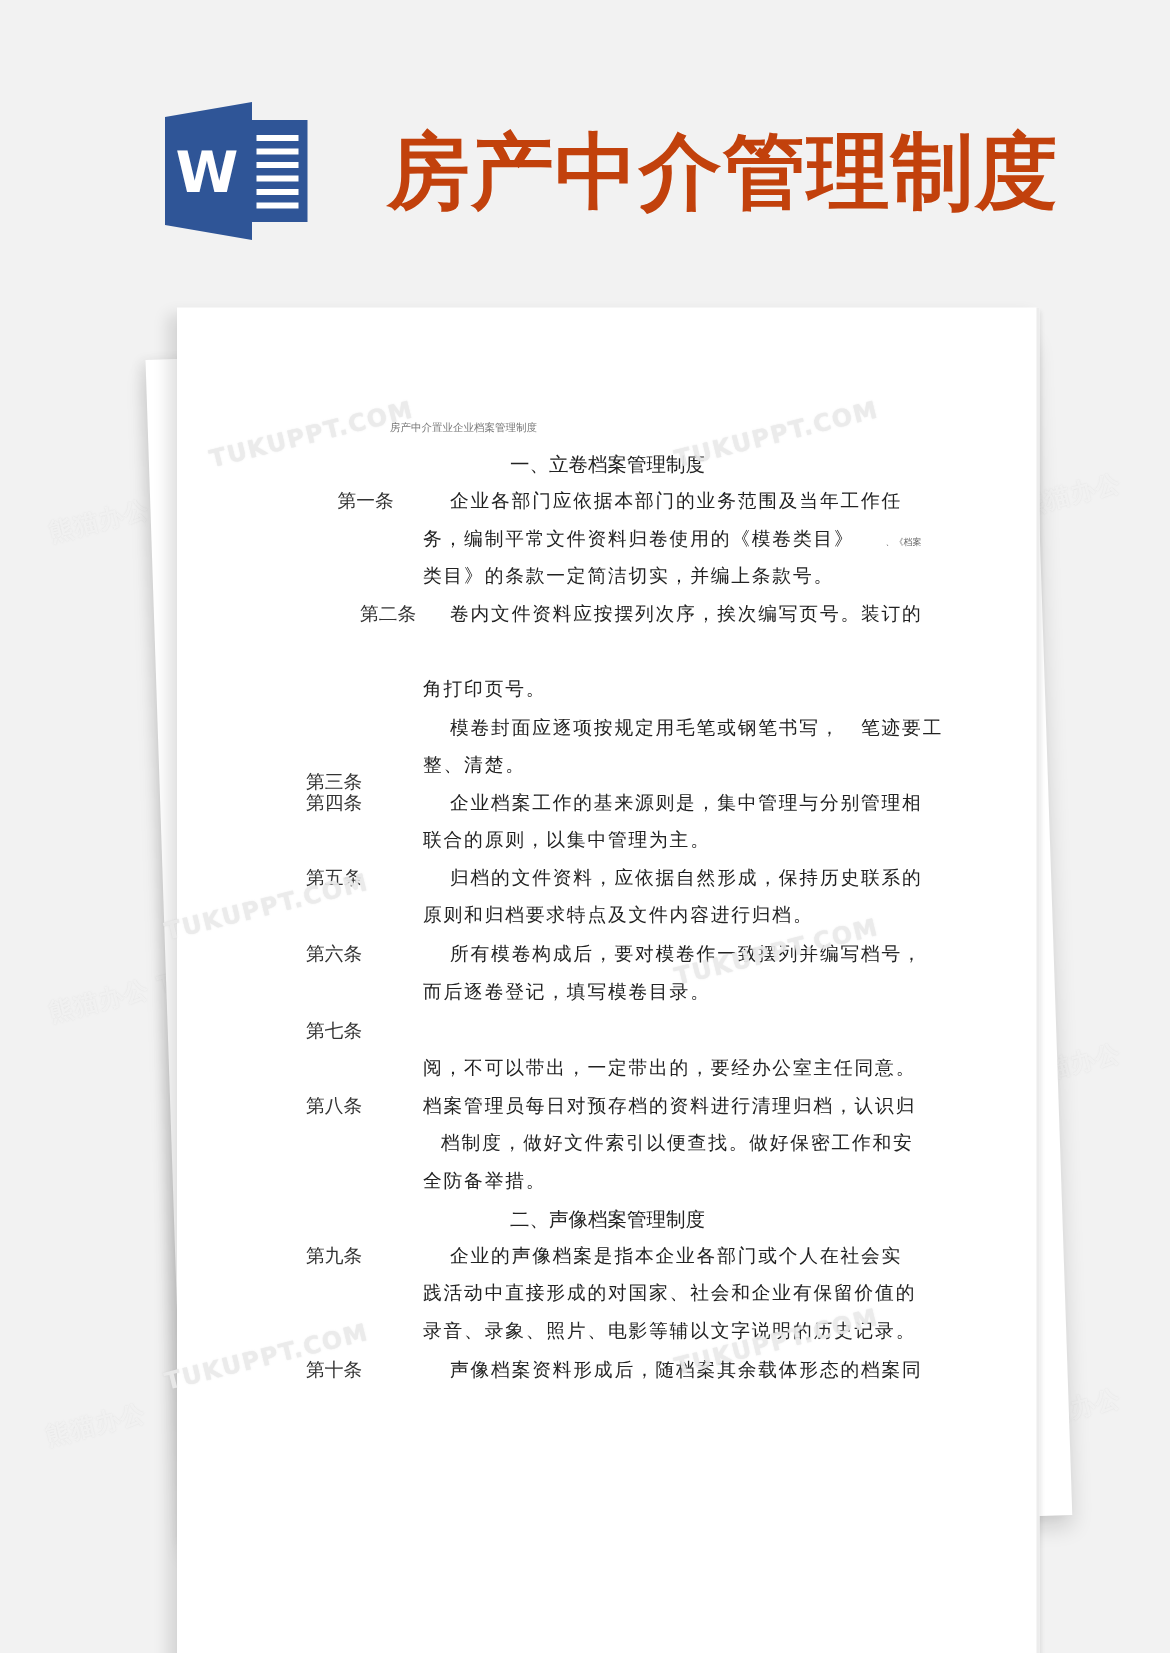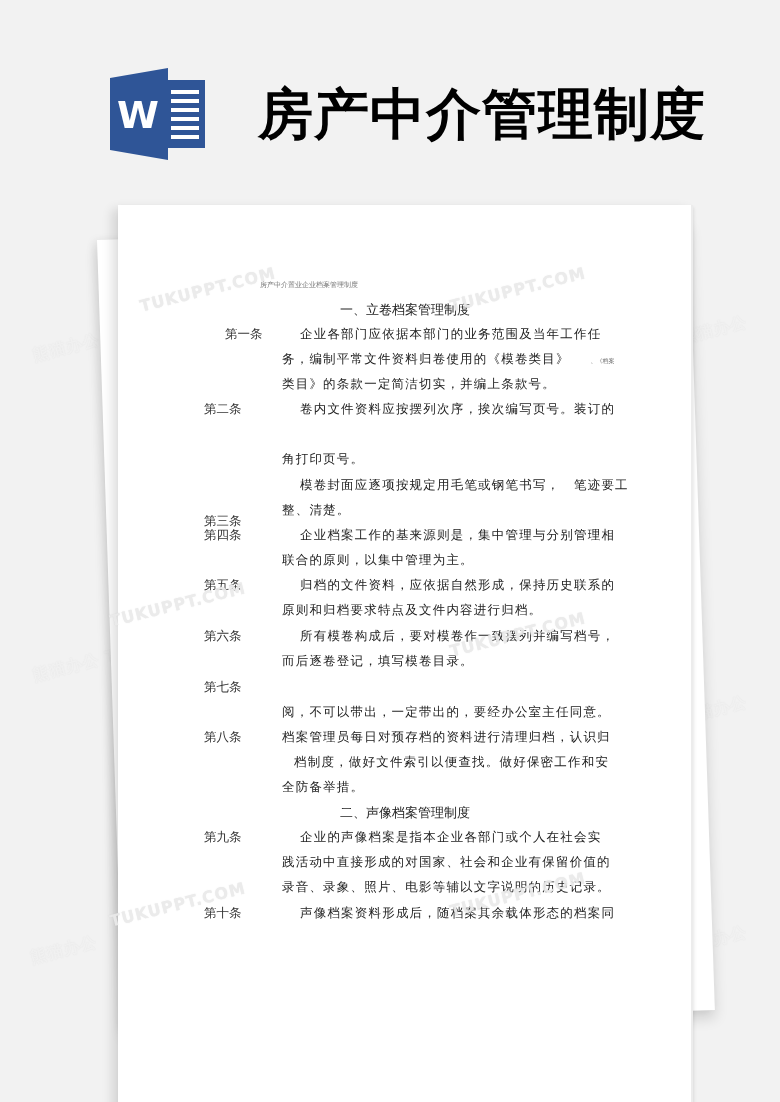--- a/index.html
+++ b/index.html
@@ -6,21 +6,21 @@
   body {
     width: 780px; height: 1102px; position: relative; overflow: hidden;
     background: #f2f2f2;
     font-family: "DejaVu Serif", "Liberation Serif", serif;
   }
   .banner { position: absolute; left: 0; top: 0; width: 780px; height: 190px; }
   .word-icon { position: absolute; left: 108px; top: 68px; width: 100px; height: 92px; }
   .banner-title {
     position: absolute; left: 258px; top: 78px;
     font-size: 55px; line-height: 72px; font-weight: bold;
-    color: #000000; letter-spacing: 1px;
+    color: #c2410c; letter-spacing: 1px;
     font-family: "DejaVu Serif", "Liberation Serif", serif;
     white-space: nowrap;
   }
   .sheet-back {
     position: absolute; left: 97px; top: 240px; width: 592px; height: 790px;
     background: #ffffff;
     transform: rotate(-1.9deg); transform-origin: left top;
     box-shadow: 0 8px 14px rgba(0,0,0,0.14), -4px 0 8px rgba(0,0,0,0.06);
   }
   .sheet-front {
@@ -83,21 +83,21 @@
 <div class="sheet-front">
   <div class="doc-header">房产中介置业企业档案管理制度</div>
 
   <div class="section-title" style="left:222px;top:96px;">一、立卷档案管理制度</div>
 
   <div class="article-label" style="top:121px;margin-left:21px;">第一条</div>
   <div class="line" style="left:182px;top:121px;">企业各部门应依据本部门的业务范围及当年工作任</div>
   <div class="line" style="left:164px;top:146px;"><span>务，编制平常文件资料归卷使用的《模卷类目》</span>&nbsp;&nbsp;&nbsp;&nbsp;<span class="tiny">、《档案</span></div>
   <div class="line" style="left:164px;top:171px;">类目》的条款一定简洁切实，并编上条款号。</div>
 
-  <div class="article-label" style="top:196px;">第二条</div>
+  <div class="article-label" style="top:196px;margin-left:36px;">第二条</div>
   <div class="line" style="left:182px;top:196px;">卷内文件资料应按摆列次序，挨次编写页号。装订的</div>
   <div class="line" style="left:164px;top:246px;">角打印页号。</div>
 
   <div class="article-label" style="top:272px;margin-top:36px;">第三条</div>
   <div class="line" style="left:182px;top:272px;">模卷封面应逐项按规定用毛笔或钢笔书写，　笔迹要工</div>
   <div class="line" style="left:164px;top:297px;">整、清楚。</div>
 
   <div class="article-label" style="top:322px;">第四条</div>
   <div class="line" style="left:182px;top:322px;">企业档案工作的基来源则是，集中管理与分别管理相</div>
   <div class="line" style="left:164px;top:347px;">联合的原则，以集中管理为主。</div>

